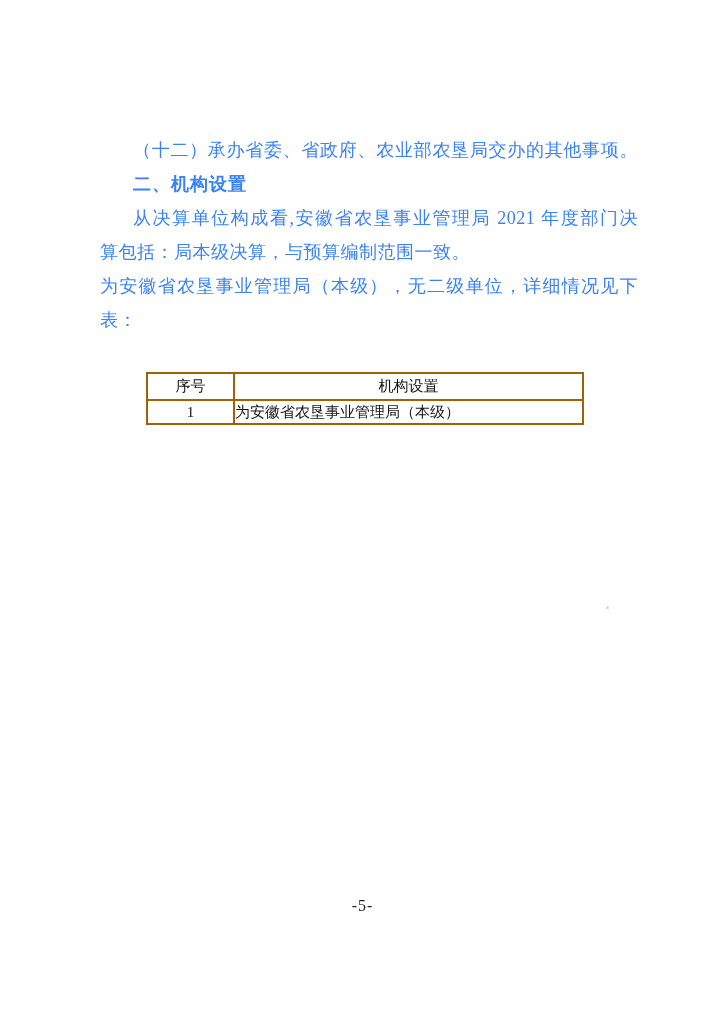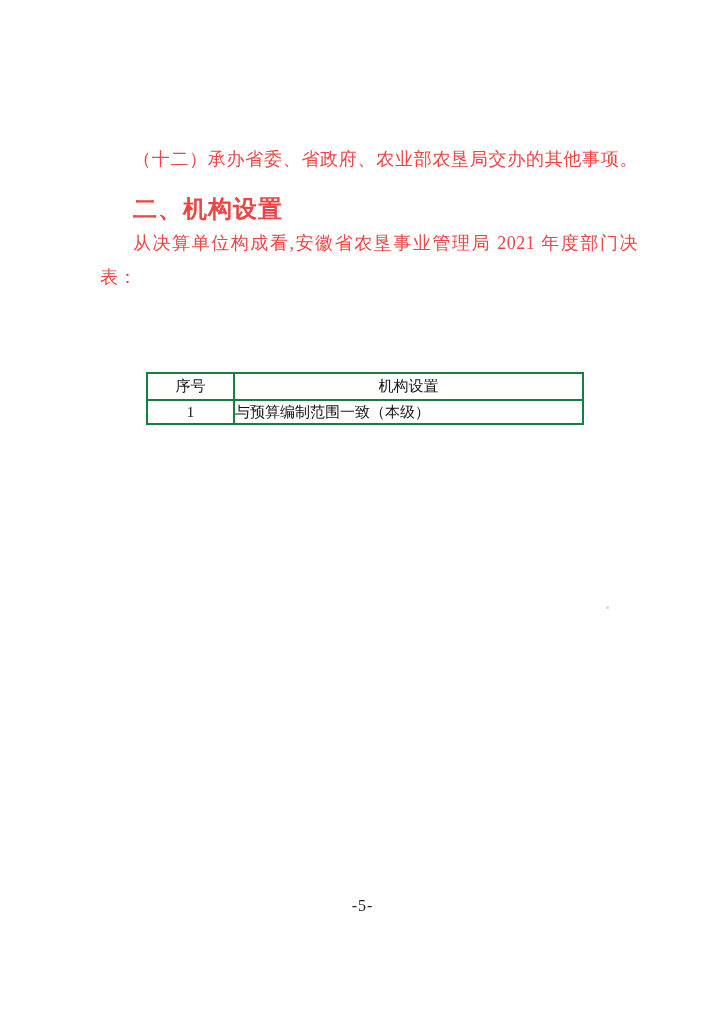--- a/index.html
+++ b/index.html
@@ -10,53 +10,52 @@
   }
   .page {
     position: absolute;
     left: 0; top: 0;
     width: 725px; height: 1024px;
     background: #ffffff;
     overflow: hidden;
   }
   .text-block {
     position: absolute;
-    left: 100px; top: 142px;
+    left: 100px; top: 133px;
     width: 538px;
-    color: #ef4444;
+    color: #3b82f6;
     font-size: 18px;
   }
   .doc-line {
     height: 34px;
     line-height: 34px;
     letter-spacing: 0.5px;
   }
   .indent { text-indent: 33px; }
   .fill {
     text-align: justify;
     text-align-last: justify;
     text-justify: inter-character;
   }
   .heading {
     font-weight: bold;
     font-family: "Liberation Sans", sans-serif;
-    font-size: 24px;
+    font-size: 18px;
     letter-spacing: 1px;
-    margin-top: 16px;
   }
   .unit-table {
     position: absolute;
     left: 146px; top: 372px;
     width: 438px;
     border-collapse: collapse;
     table-layout: fixed;
     color: #141414;
   }
   .unit-table th, .unit-table td {
-    border: 2px solid #15803d;
+    border: 2px solid #a16207;
     font-size: 15px;
     font-weight: normal;
     padding: 0;
   }
   .unit-table .col-index { width: 87px; }
   .unit-table thead th { height: 27px; text-align: center; }
   .unit-table tbody td { height: 24px; }
   .cell-center { text-align: center; }
   .cell-name { text-align: left; padding-left: 11px; }
   .page-number {
@@ -78,34 +77,36 @@
 </style>
 </head>
 <body>
 
 <div class="page">
 
   <div class="text-block">
     <div class="doc-line indent fill">（十二）承办省委、省政府、农业部农垦局交办的其他事项。</div>
     <div class="doc-line indent heading">二、机构设置</div>
     <div class="doc-line indent fill">从决算单位构成看,安徽省农垦事业管理局 2021 年度部门决</div>
+    <div class="doc-line">算包括：局本级决算，与预算编制范围一致。</div>
+    <div class="doc-line fill">为安徽省农垦事业管理局（本级），无二级单位，详细情况见下</div>
     <div class="doc-line">表：</div>
   </div>
 
   <table class="unit-table">
     <thead>
       <tr>
         <th class="col-index">序号</th>
         <th>机构设置</th>
       </tr>
     </thead>
     <tbody>
       <tr>
         <td class="cell-center">1</td>
-        <td class="cell-name">与预算编制范围一致（本级）</td>
+        <td class="cell-name">为安徽省农垦事业管理局（本级）</td>
       </tr>
     </tbody>
   </table>
 
   <div class="scan-speck"></div>
 
   <div class="page-number">-5-</div>
 
 </div>
 

